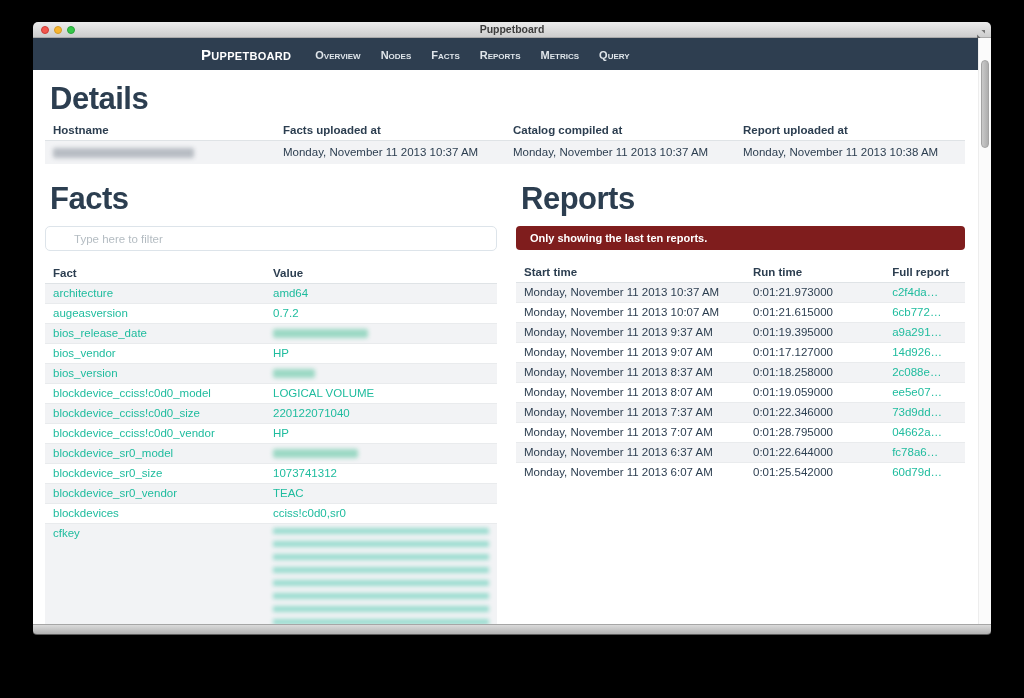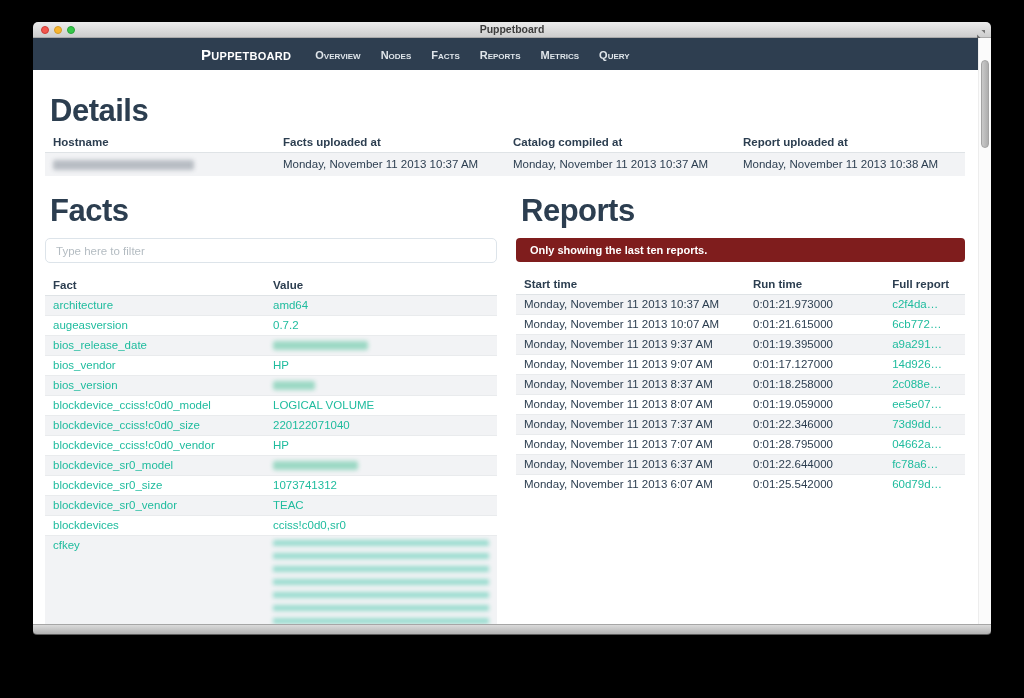--- a/index.html
+++ b/index.html
@@ -49,39 +49,39 @@
   .navmenu a{
     font-variant:small-caps;font-size:11px;font-weight:700;color:#dfe5ea;
     text-decoration:none;cursor:pointer;
   }
   
   main{flex:1 1 auto;padding:0 13px 0 12px;}
   h1,h2{
     color:#2c3e50;font-size:31px;font-weight:700;letter-spacing:-.5px;
     margin:0 0 0 5px;line-height:34px;
   }
-  h1{margin-top:24px;margin-bottom:4px;}
+  h1{margin-top:12px;margin-bottom:4px;}
   h2{margin-top:18px;margin-bottom:10px;}
   table{width:100%;border-collapse:collapse;font-size:11.5px;color:#2c3e50;}
   th{
     text-align:left;font-weight:700;padding:4px 8px;
     border-bottom:1px solid #dfe3e6;color:#2c3e50;
   }
   td{padding:3px 8px;line-height:13px;vertical-align:top;}
   tbody tr+tr td{border-top:1px solid #e9ebed;}
   tbody tr:nth-child(odd){background:#f2f3f5;}
   .details-table{margin-top:2px;}
   .details-table td{padding:5px 8px;}
   .details-table th{width:25%;}
   .twocol{display:flex;gap:19px;margin-top:0;}
   .col-left{width:452px;flex:0 0 452px;}
   .col-right{width:449px;flex:0 0 449px;}
   .filter-input{
     width:100%;height:25px;box-sizing:border-box;border:1px solid #dde4ea;border-radius:5px;
-    padding:0 10px;font-size:11.5px;font-family:"Liberation Sans",sans-serif;color:#2c3e50;
+    padding:0 28px;font-size:11.5px;font-family:"Liberation Sans",sans-serif;color:#2c3e50;
     margin-bottom:12px;outline:none;
   }
   .filter-input::placeholder{color:#b4bcc2;}
   .notice{
     height:24px;line-height:24px;background:#7f1d1d;border-radius:4px;color:#fff;
     font-size:11px;font-weight:700;padding-left:14px;margin-bottom:12px;
   }
   .link{color:#1fbc9e;text-decoration:none;cursor:pointer;}
   .val{color:#1fbc9e;}
   .facts-table col.c1{width:52%;} .facts-table col.c2{width:48%;}

